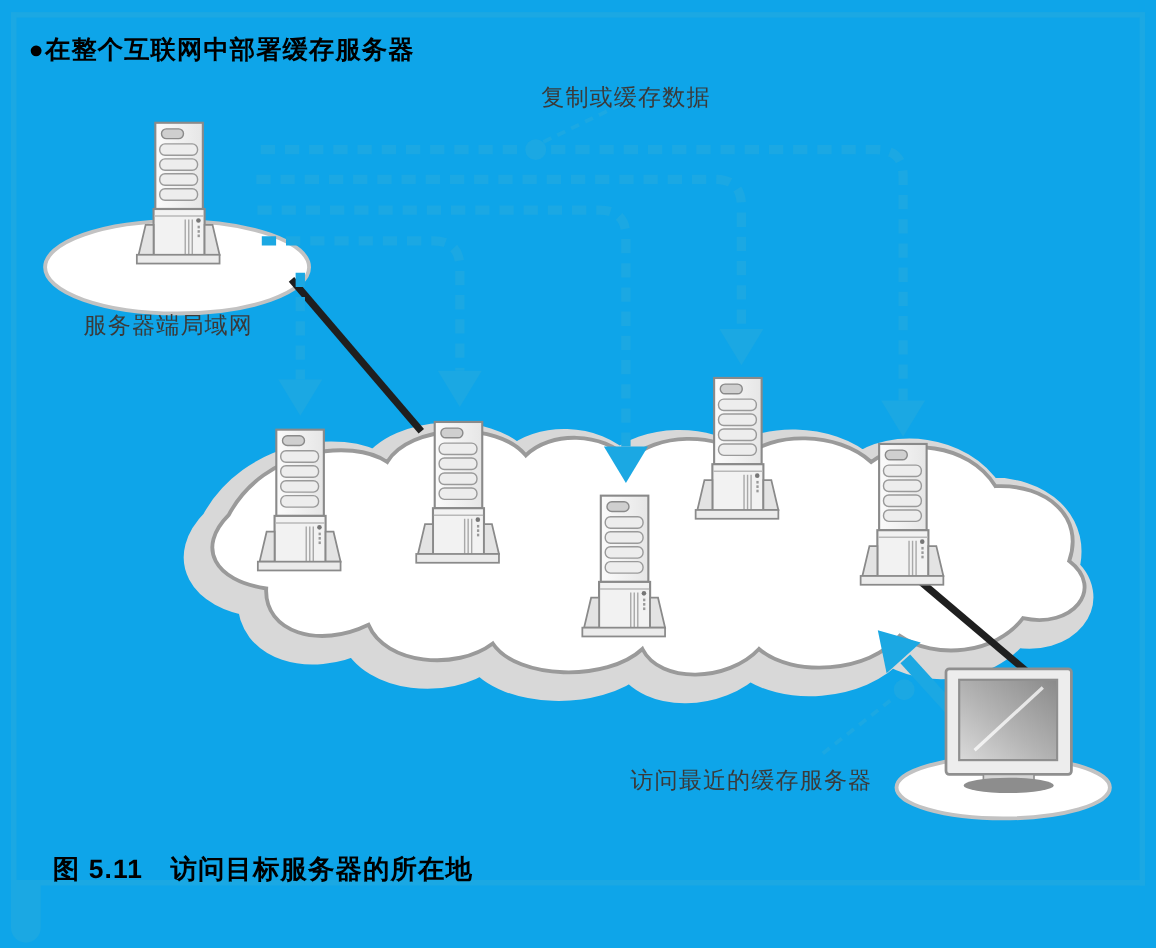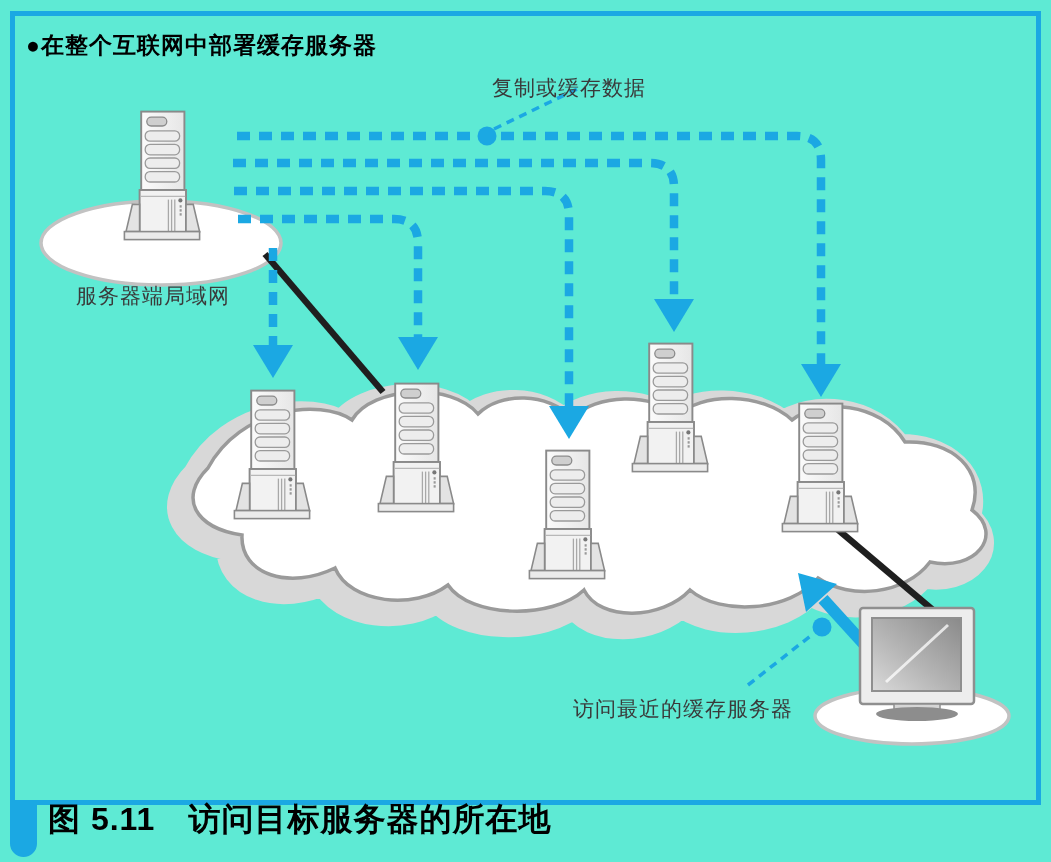--- a/index.html
+++ b/index.html
@@ -5,39 +5,39 @@
   :root{
     --accent:#1BA8E3;
     --cloud-fill:#D8D8D8;
     --cloud-stroke:#9A9A9A;
     --black-line:#1F1F1F;
     --label-text:#3A3A3A;
   }
   *{margin:0;padding:0;box-sizing:border-box;}
   html,body{background:#fff;}
   body{font-family:"Liberation Sans","DejaVu Sans",sans-serif;}
-  .stage{position:relative;width:1051px;height:862px;background:#5eead4;overflow:hidden;}
+  .stage{position:relative;width:1051px;height:862px;background:#0ea5e9;overflow:hidden;}
 
   
   .frame{position:absolute;background:var(--accent);}
   .frame-top{left:10px;top:11px;width:1031px;height:5px;}
   .frame-left{left:10px;top:11px;width:5px;height:794px;}
   .frame-right{left:1036px;top:11px;width:5px;height:794px;}
   .frame-bottom{left:10px;top:800px;width:1031px;height:5px;}
   .caption-pill{position:absolute;left:10px;top:800px;width:27px;height:57px;
     background:var(--accent);border-radius:0 0 14px 14px;}
 
   
   .txt{position:absolute;white-space:nowrap;color:var(--label-text);font-size:21px;letter-spacing:1px;}
   .title{left:26px;top:30px;font-size:23px;font-weight:bold;color:#000;letter-spacing:1px;}
   .lbl-replicate{left:492px;top:58px;margin-top:16px;}
   .lbl-server-lan{left:76px;top:282px;}
   .lbl-access{left:573px;top:695px;}
   .lbl-client-lan{left:843px;top:753px;}
-  .caption{left:48px;top:798px;font-size:32px;font-weight:bold;color:#000;letter-spacing:1px;}
+  .caption{left:48px;top:774px;font-size:24px;font-weight:bold;color:#000;letter-spacing:1px;}
 
   svg.diagram{position:absolute;left:0;top:0;}
 
   .accent-stroke{stroke:var(--accent);}
   .accent-fill{fill:var(--accent);}
   .blk{stroke:var(--black-line);}
 </style>
 </head>
 <body>
 

